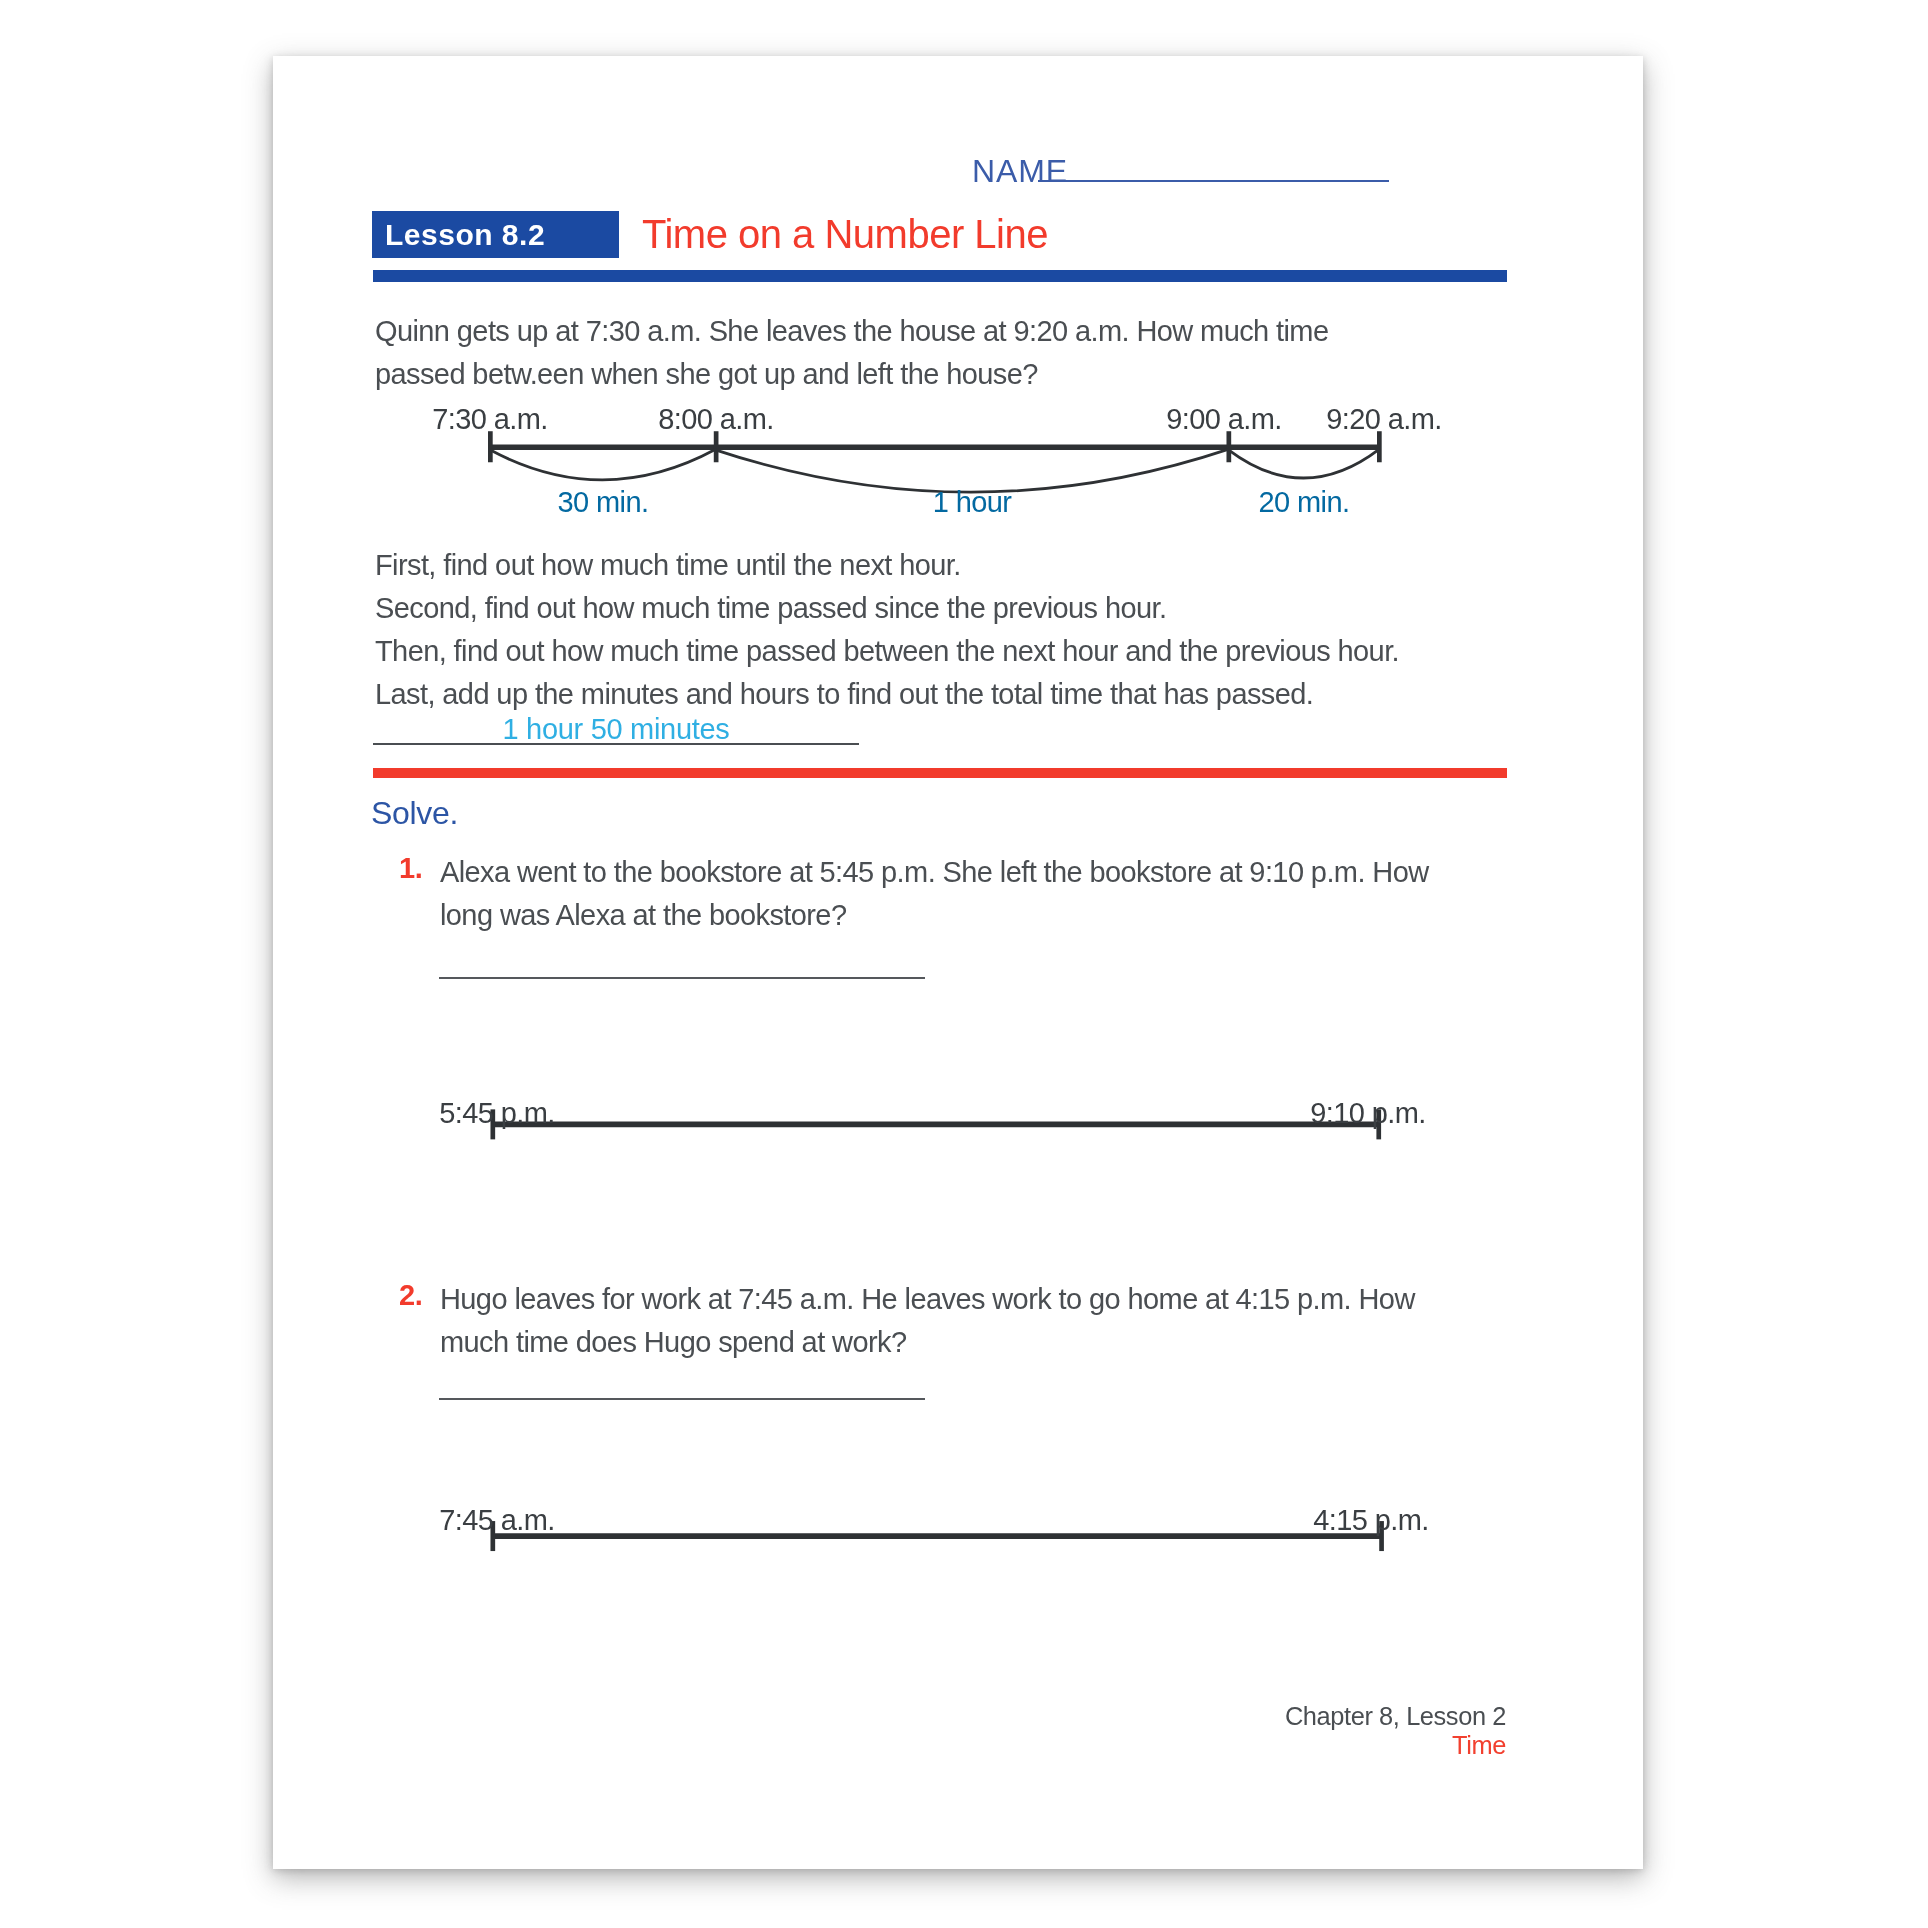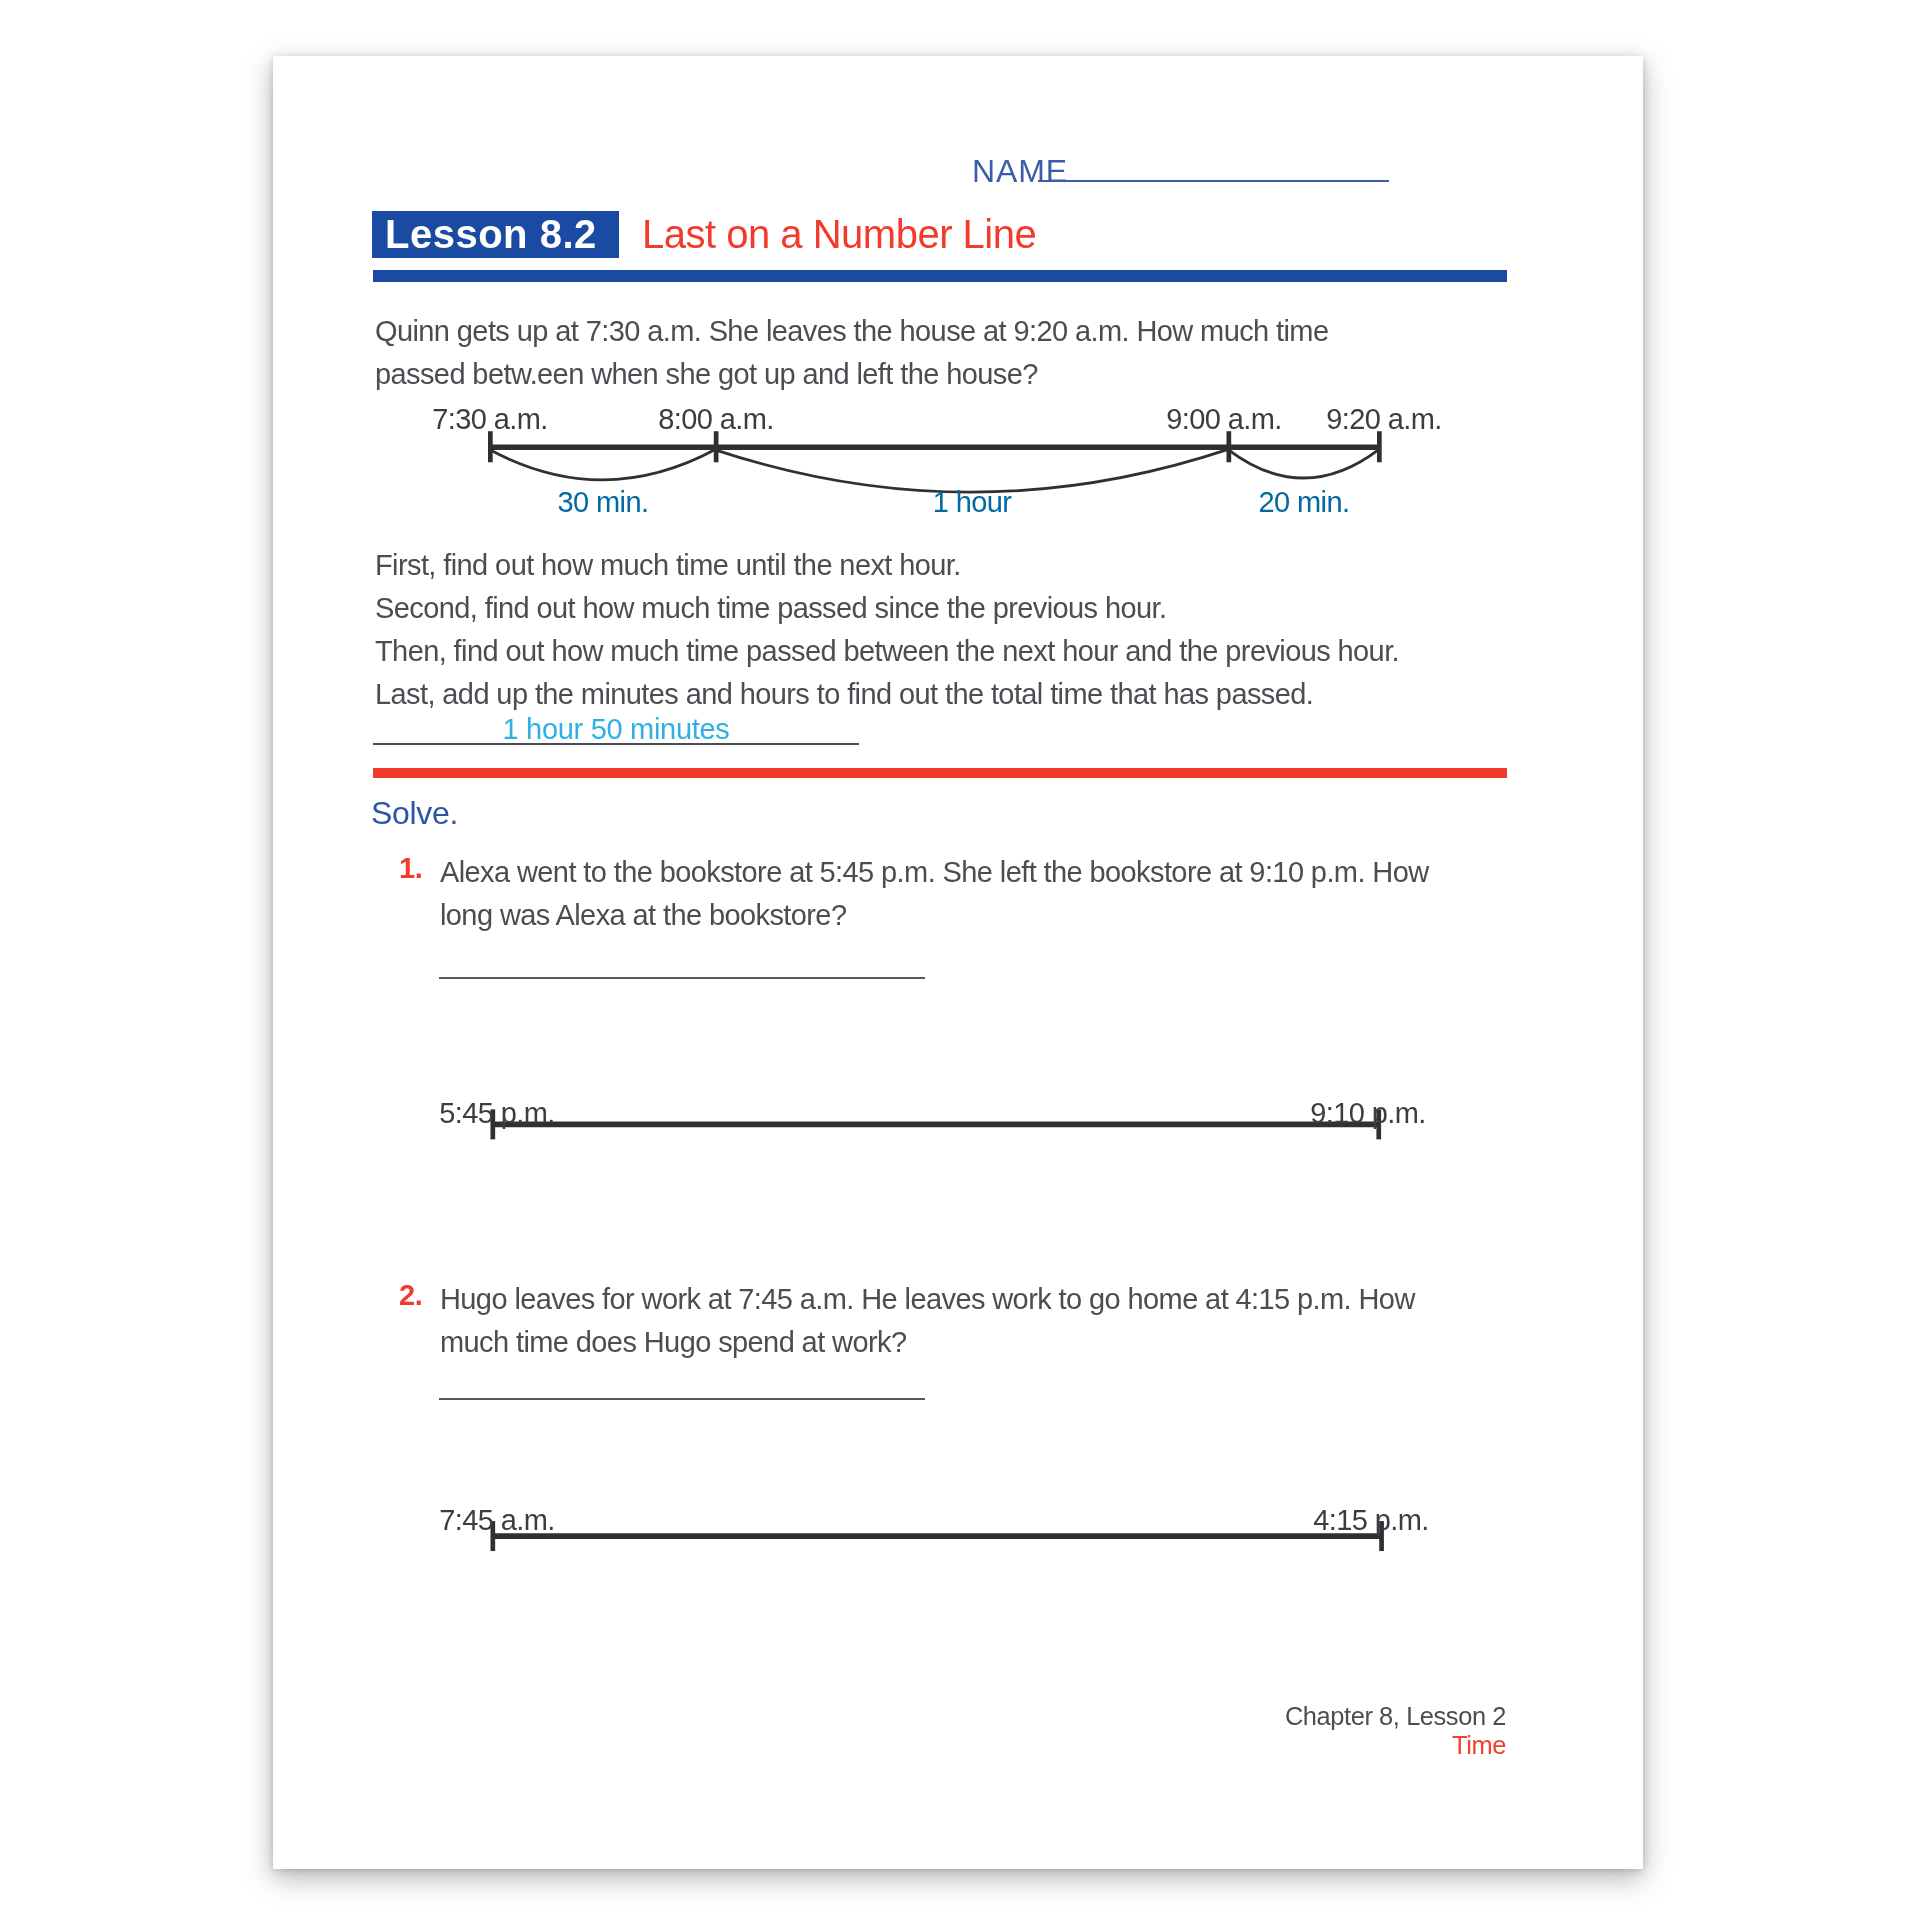--- a/index.html
+++ b/index.html
@@ -8,21 +8,21 @@
   .page{position:absolute;left:273px;top:56px;width:1370px;height:1813px;background:#ffffff;
         box-shadow:0 9.4px 26px rgba(90,90,90,.45),0 1.9px 7.5px rgba(120,120,120,.35);}
   .abs{position:absolute;}
   .lines{white-space:pre-line;}
   .body-text{font-size:29px;letter-spacing:-0.6px;color:#4a4e52;line-height:43px;}
 
   
   .name-label{left:699px;top:97px;font-size:32px;color:#3b5ca9;letter-spacing:0.9px;}
   .name-line{left:765px;top:79px;width:351px;height:45px;border-bottom:2.8px solid #3b5ca9;}
   .lesson-badge{left:99px;top:155px;width:234px;height:47px;background:#1b4aa2;color:#ffffff;
-                font-size:40px;font-weight:700;line-height:47px;padding-left:13px;letter-spacing:0.5px;}
+                font-size:30px;font-weight:700;line-height:47px;padding-left:13px;letter-spacing:0.5px;}
   .lesson-title{left:369px;top:155px;font-size:40px;color:#f23b2c;line-height:47px;letter-spacing:-0.5px;}
   .blue-rule{left:100px;top:214px;width:1134px;height:12.2px;background:#1b4aa2;}
 
   
   .example-text{left:102px;top:254px;width:1177px;}
   .nl-block{left:99px;top:347px;width:1121px;height:127px;text-decoration:underline;}
   .nl-block2{left:99px;top:1029px;width:1121px;height:75px;}
   .nl-block3{left:99px;top:1436px;width:1121px;height:75px;text-decoration:underline;}
   .nl-label{position:absolute;top:0;transform:translateX(-50%);font-size:29px;letter-spacing:-0.6px;
             color:#3a3e42;white-space:nowrap;}
@@ -62,21 +62,21 @@
 </head>
 <body>
 
 <div class="canvas">
   <div class="page">
 
     <span class="abs name-label">NAME</span>
     <span class="abs name-line"></span>
 
     <span class="abs lesson-badge">Lesson 8.2</span>
-    <span class="abs lesson-title">Last on a Number Line</span>
+    <span class="abs lesson-title">Time on a Number Line</span>
     <div class="abs blue-rule"></div>
 
     <div class="abs example-text body-text lines">Quinn gets up at 7:30 a.m. She leaves the house at 9:20 a.m. How much time
 passed betw.een when she got up and left the house?</div>
 
     <div class="abs nl-block">
       <span class="nl-label" style="left:118px">7:30 a.m.</span>
       <span class="nl-label" style="left:344px">8:00 a.m.</span>
       <span class="nl-label" style="left:852px">9:00 a.m.</span>
       <span class="nl-label" style="left:1012px">9:20 a.m.</span>

